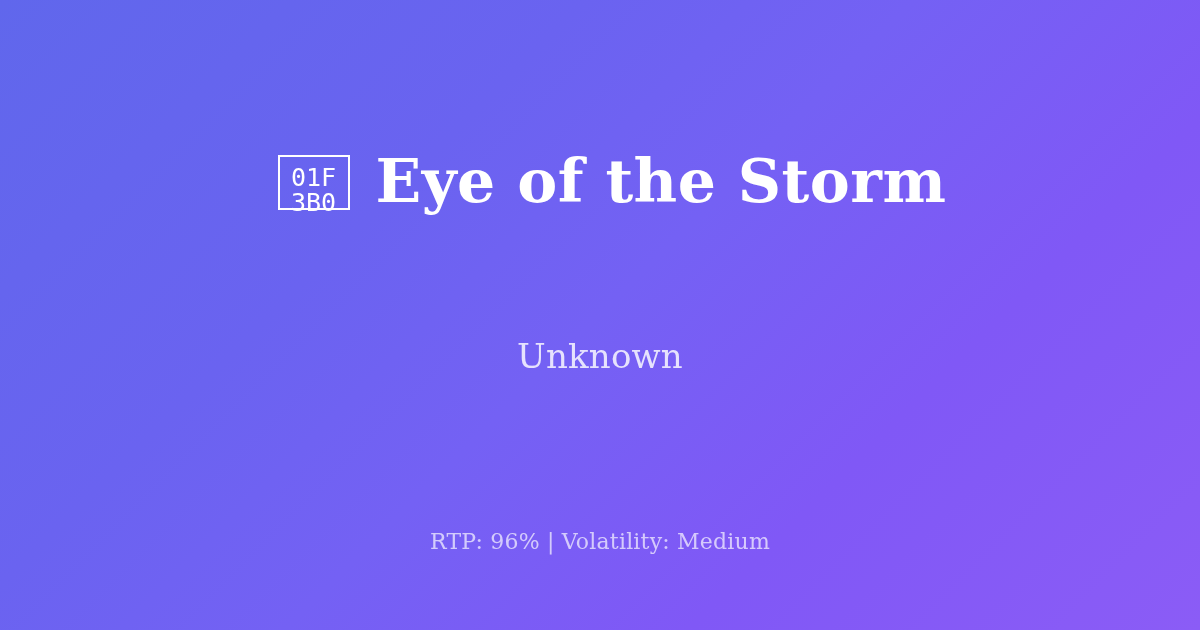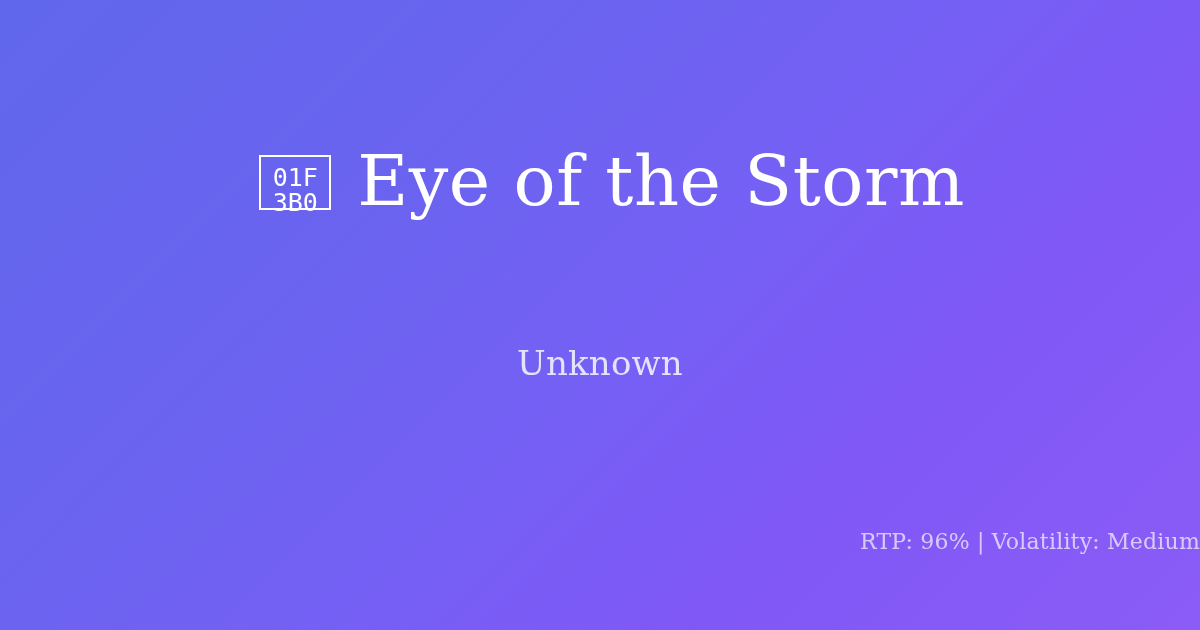--- a/index.html
+++ b/index.html
@@ -72,22 +72,22 @@
     font-family: "DejaVu Sans Mono", "Liberation Mono", monospace;
     font-size: 25px;
     line-height: 25px;
     letter-spacing: 0px;
     color: #ffffff;
     font-weight: 400;
   }
 
   .game-title {
     font-family: "DejaVu Serif", "Liberation Serif", serif;
-    font-weight: 400;
-    font-size: 70px;
+    font-weight: 700;
+    font-size: 60px;
     line-height: 78px;
     color: #ffffff;
     letter-spacing: 0.5px;
   }
 
   .subtitle {
     margin-top: 76px;
     font-family: "DejaVu Serif", "Liberation Serif", serif;
     font-weight: 400;
     font-size: 34px;
@@ -95,21 +95,21 @@
     color: rgba(255, 255, 255, 0.82);
     letter-spacing: 0.2px;
   }
 
   
   .meta {
     position: absolute;
     left: 0;
     right: 0;
     top: 527px;
-    text-align: right;
+    text-align: center;
     font-family: "DejaVu Serif", "Liberation Serif", serif;
     font-weight: 400;
     font-size: 22px;
     line-height: 30px;
     color: rgba(255, 255, 255, 0.68);
     letter-spacing: 0.2px;
   }
 </style>
 </head>
 <body>

